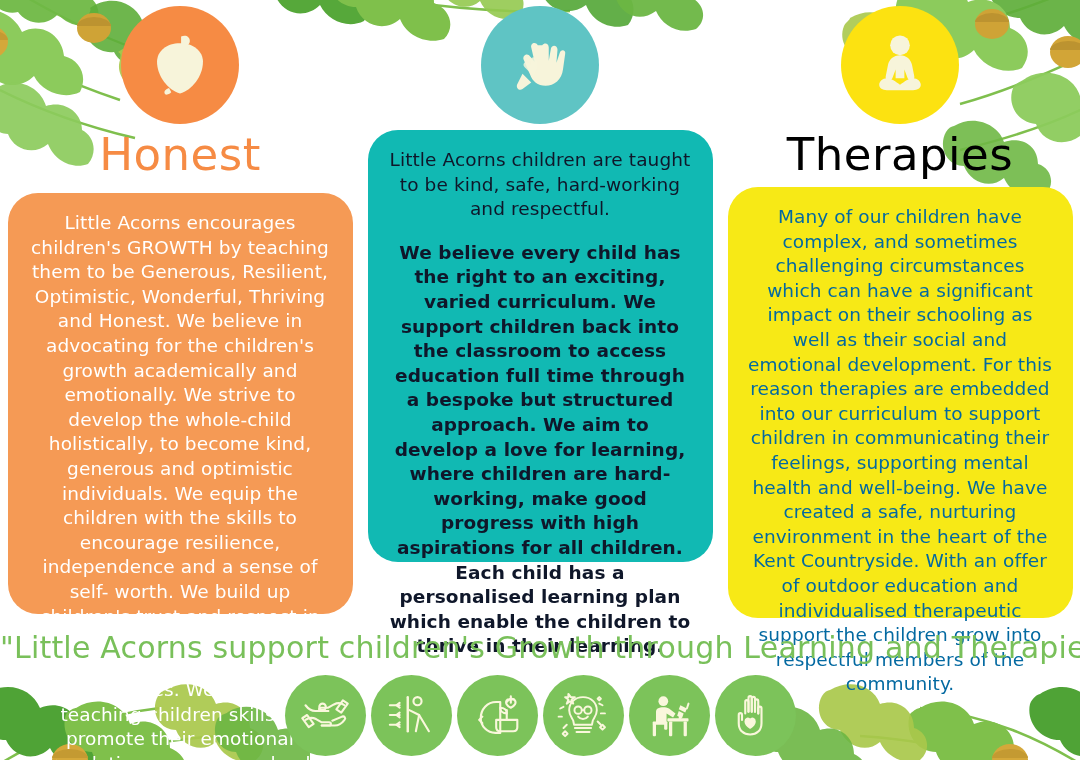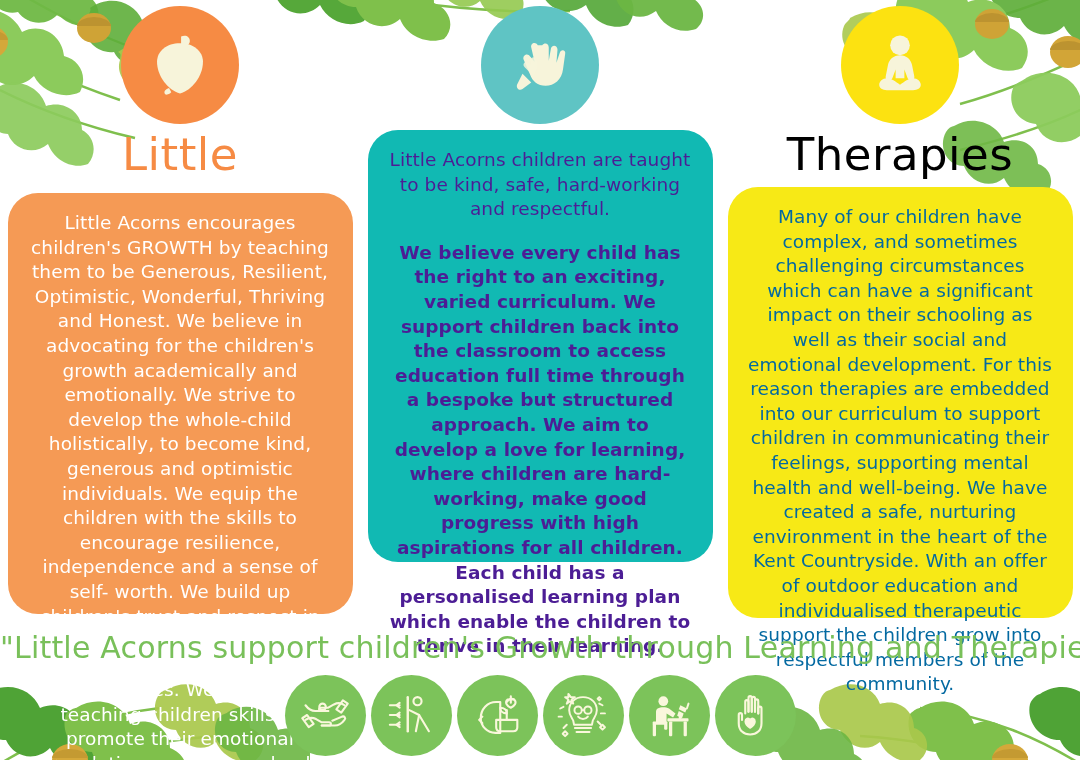--- a/index.html
+++ b/index.html
@@ -230,39 +230,39 @@
     <div class="column">
       <div class="badge-wrap">
         <div class="badge" id="badge-growth" style="background: rgb(246, 139, 68);">
           <svg viewBox="0 0 64 64" xmlns="http://www.w3.org/2000/svg">
             <path d="M33 6 c4-2 8 0 8 4 c0 3-3 5-6 6 l-2 1z" fill="#F7F4DA"></path>
             <path d="M32 12 c12 0 21 7 21 17 c0 13-10 26-21 29 c-11-3-21-16-21-29 c0-10 9-17 21-17z" fill="#F7F4DA"></path>
             <path d="M22 53 c-3 1-5 3-4 5 c1 2 4 1 6-1z" fill="#F7F4DA"></path>
           </svg>
         </div>
       </div>
-      <div class="col-title" id="title-growth" style="color: rgb(246, 139, 68);">Little</div>
+      <div class="col-title" id="title-growth" style="color: rgb(246, 139, 68);">Honest</div>
       <div class="card card-growth" id="card-growth" style="background: rgb(245, 154, 85); color: rgb(255, 255, 255);">
         <p>Little Acorns encourages children's GROWTH by teaching them to be Generous, Resilient, Optimistic, Wonderful, Thriving and Honest. We believe in advocating for the children's growth academically and emotionally. We strive to develop the whole-child holistically, to become kind, generous and optimistic individuals. We equip the children with the skills to encourage resilience, independence and a sense of self- worth. We build up children's trust and respect in themselves and others through a range of nurturing experiences. We focus on teaching children skills to promote their emotional regulation, so they can lead wonderful and fulfilling lives.</p>
       </div>
     </div>
 
     <div class="column">
       <div class="badge-wrap">
         <div class="badge" id="badge-learning" style="background: rgb(95, 196, 196);">
           <svg viewBox="0 0 64 64" xmlns="http://www.w3.org/2000/svg">
             <g fill="#F7F4DA">
               <path d="M34 14 c2-3 6-2 6 2 l0 12 l2-11 c1-4 6-3 6 1 l-1 12 l3-9 c1-4 6-3 5 1 l-2 14 c-1 9-8 15-16 15 c-7 0-12-4-14-10 l-6-14 c-1-3 2-6 5-4 l5 6 l-3-13 c-1-4 4-6 6-2z"></path>
               <path d="M24 26 c2-2 5-1 5 2 l0 8 l-3 6 l-8-8 c-2-2-1-5 2-5 l4 3 l-1-4 c-1-3 1-4 1-2z" opacity=".85"></path>
               <path d="M16 40 l-5 10 c-1 3 2 6 5 4 l8-6z"></path>
             </g>
           </svg>
         </div>
       </div>
-      <div class="card card-learning" id="card-learning" style="background: rgb(17, 185, 179); color: #4c1d95;">
+      <div class="card card-learning" id="card-learning" style="background: rgb(17, 185, 179); color: #0f172a;">
         <p>Little Acorns children are taught to be kind, safe, hard-working and respectful.</p>
         <p>We believe every child has the right to an exciting, varied curriculum. We support children back into the classroom to access education full time through a bespoke but structured approach. We aim to develop a love for learning, where children are hard-working, make good progress with high aspirations for all children. Each child has a personalised learning plan which enable the children to thrive in their learning.</p>
       </div>
     </div>
 
     <div class="column">
       <div class="badge-wrap">
         <div class="badge" id="badge-therapies" style="background: rgb(252, 226, 17);">
           <svg viewBox="0 0 64 64" xmlns="http://www.w3.org/2000/svg">
             <g fill="#F7F4DA">

